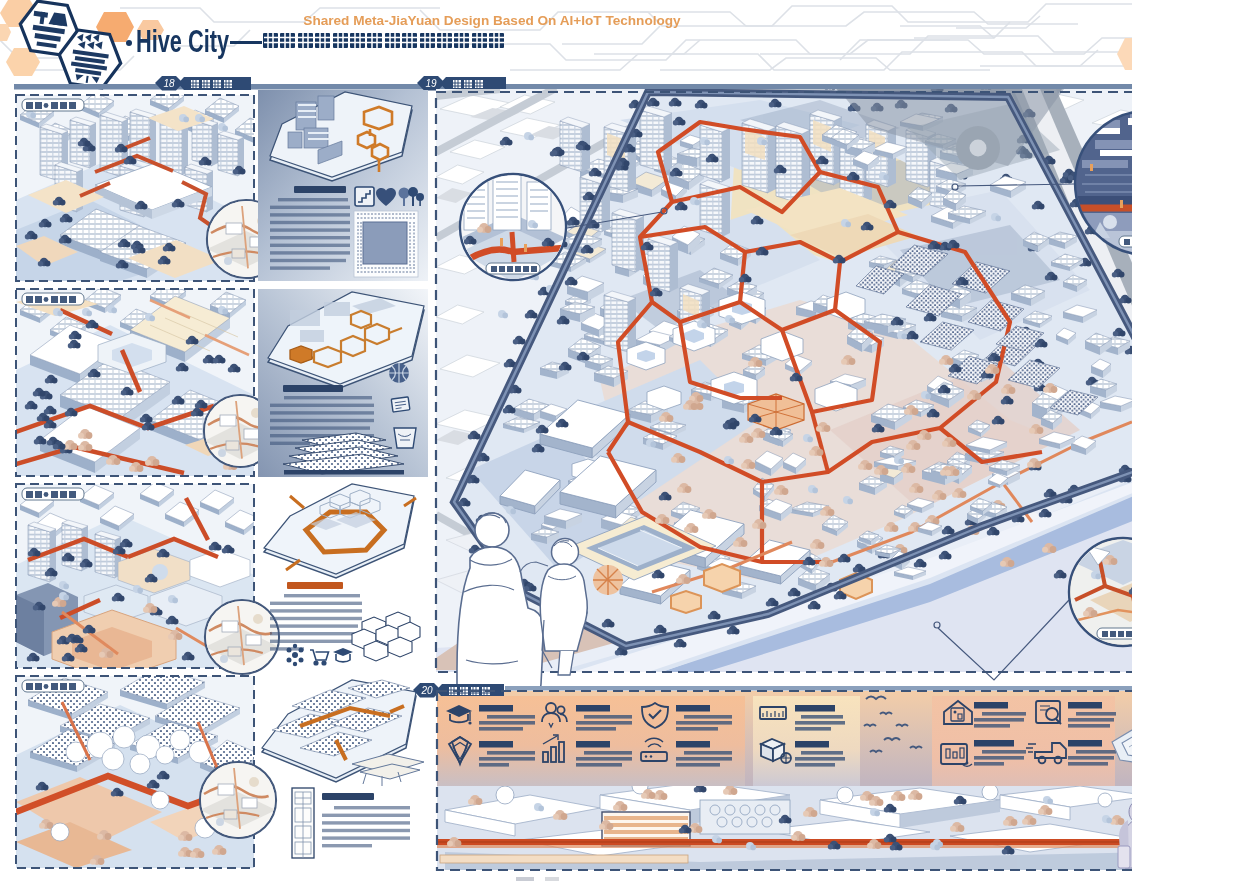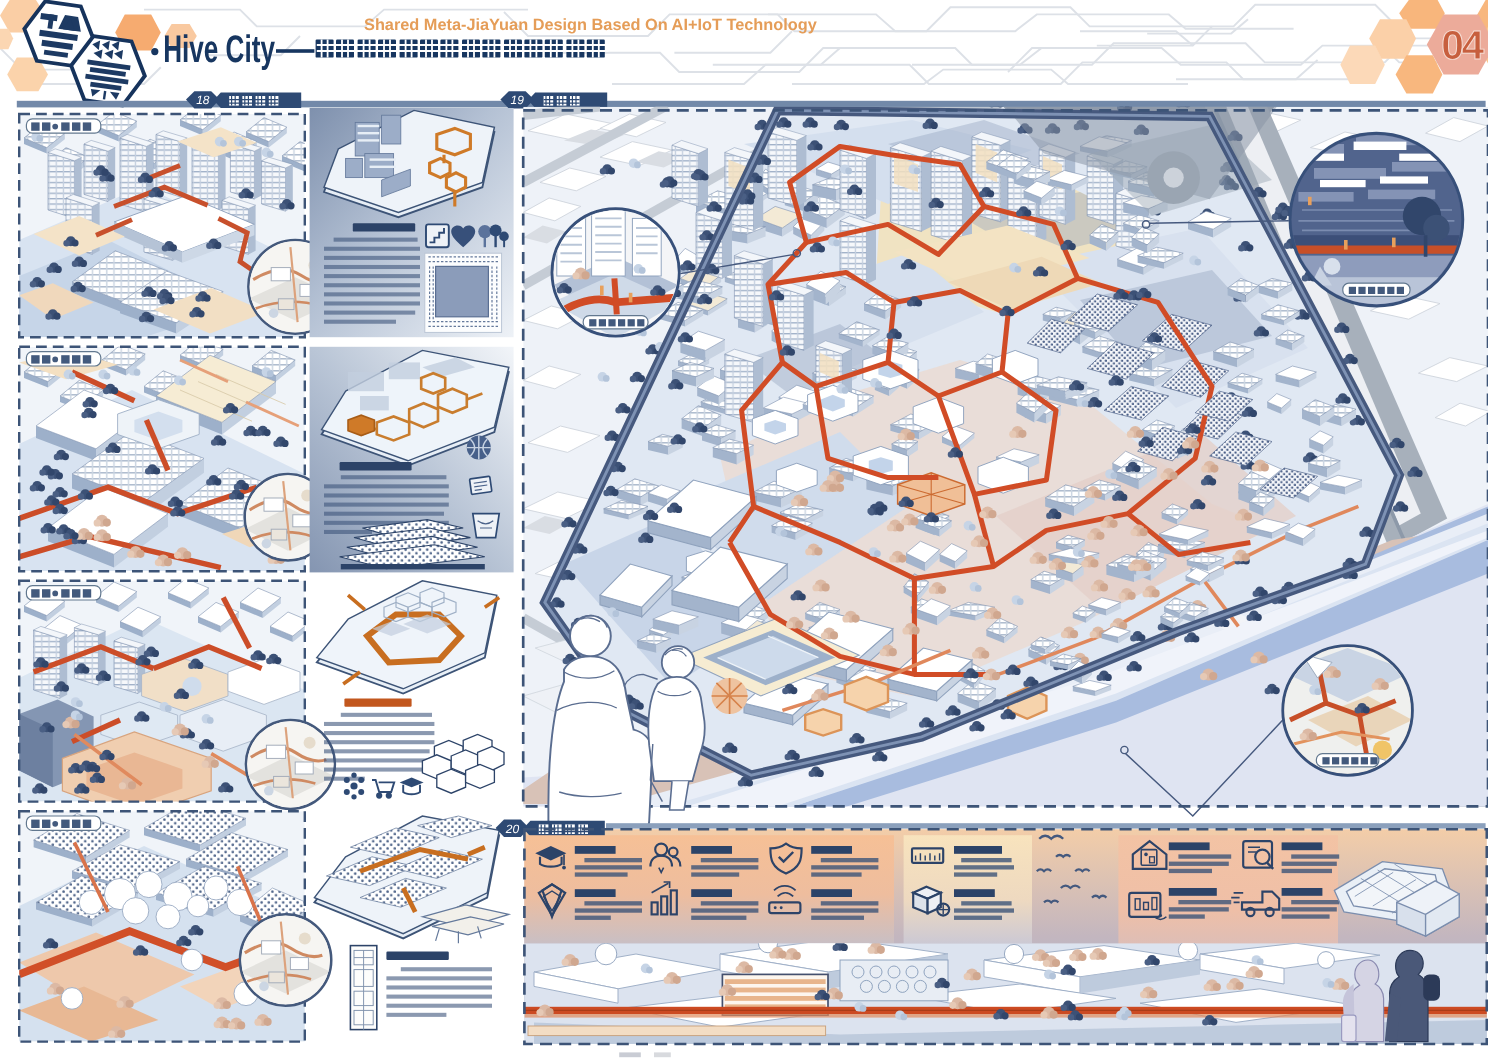--- a/index.html
+++ b/index.html
@@ -1,16 +1,16 @@
 <!DOCTYPE html>
 <html><head>
 <meta charset="utf-8">
 <style>
 html,body{margin:0;padding:0;background:#fff;}
-#page{position:relative;width:1240px;height:884px;overflow:hidden;background:#ffffff;font-family:"Liberation Sans",sans-serif;}
+#page{position:relative;width:1132px;height:884px;overflow:hidden;background:#ffffff;font-family:"Liberation Sans",sans-serif;}
 svg{position:absolute;left:0;top:0;}
 </style>
 </head>
 <body>
 <div id="page">
 <svg width="1252" height="884" viewBox="0 0 1252 884">
 <defs>
 
 <linearGradient id="gpanel" x1="0" y1="0" x2="1" y2="1">
  <stop offset="0" stop-color="#7e90ad"></stop>

